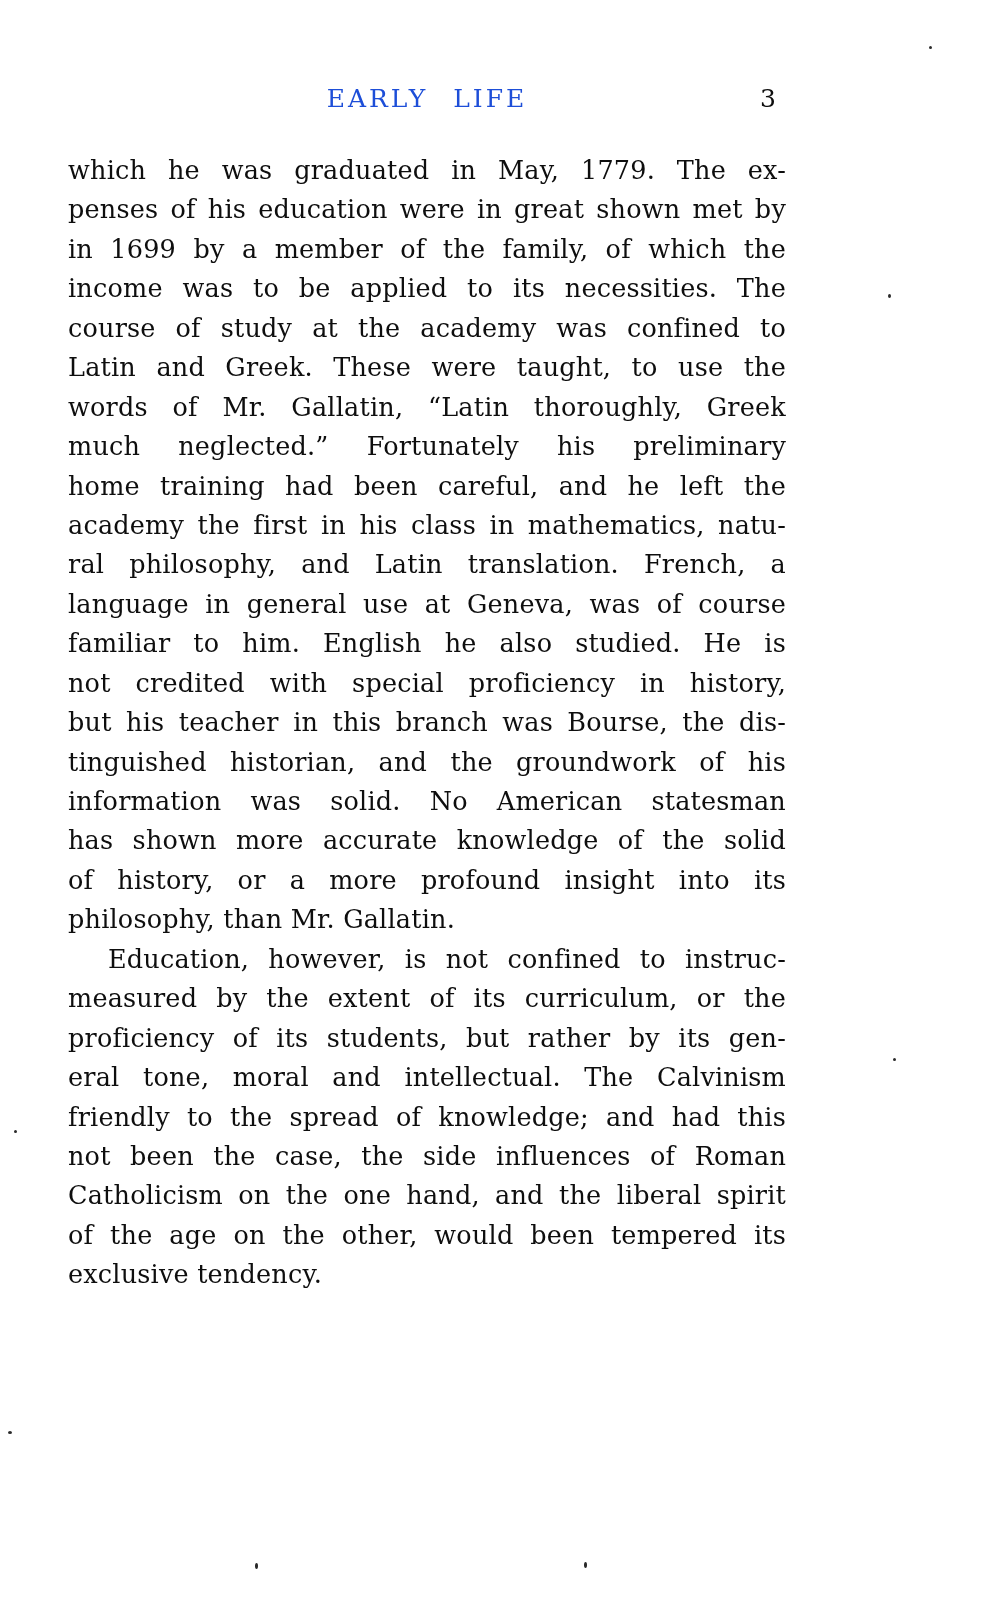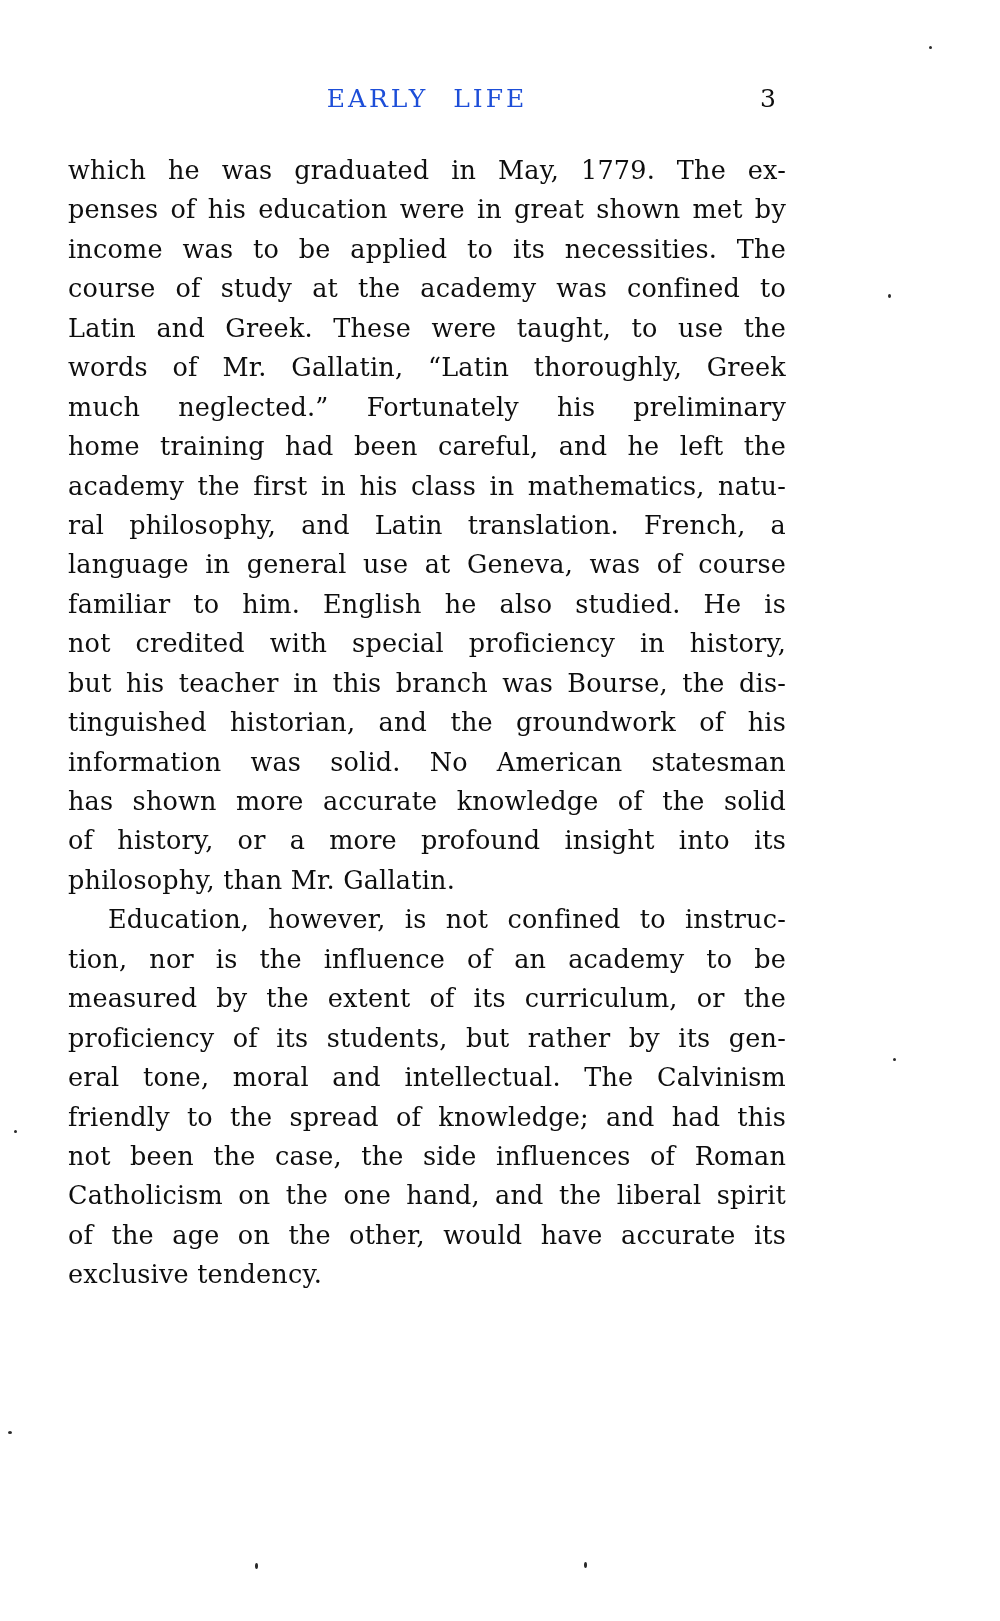--- a/index.html
+++ b/index.html
@@ -39,47 +39,47 @@
 
   <div class="running-header">
     <div class="header-title">EARLY LIFE</div>
     <div class="page-number">3</div>
   </div>
 
   <div class="body-block">
 
     <div class="line">which he was graduated in May, 1779.  The ex-</div>
     <div class="line">penses of his education were in great shown met by</div>
+    <div class="line">in 1699 by a member of the family, of which the</div>
     <div class="line">income was to be applied to its necessities.  The</div>
     <div class="line">course of study at the academy was confined to</div>
     <div class="line">Latin and Greek.  These were taught, to use the</div>
     <div class="line">words of Mr. Gallatin, “Latin thoroughly, Greek</div>
     <div class="line">much neglected.”  Fortunately his preliminary</div>
     <div class="line">home training had been careful, and he left the</div>
     <div class="line">academy the first in his class in mathematics, natu-</div>
     <div class="line">ral philosophy, and Latin translation.  French, a</div>
     <div class="line">language in general use at Geneva, was of course</div>
     <div class="line">familiar to him.  English he also studied.  He is</div>
     <div class="line">not credited with special proficiency in history,</div>
     <div class="line">but his teacher in this branch was Bourse, the dis-</div>
     <div class="line">tinguished historian, and the groundwork of his</div>
     <div class="line">information was solid.  No American statesman</div>
     <div class="line">has shown more accurate knowledge of the solid</div>
     <div class="line">of history, or a more profound insight into its</div>
     <div class="line lastline">philosophy, than Mr. Gallatin.</div>
 
     <div class="line indent">Education, however, is not confined to instruc-</div>
-    <div class="line">tion, nor is the influence of an academy to be</div>
     <div class="line">measured by the extent of its curriculum, or the</div>
     <div class="line">proficiency of its students, but rather by its gen-</div>
     <div class="line">eral tone, moral and intellectual.  The Calvinism</div>
     <div class="line">friendly to the spread of knowledge; and had this</div>
     <div class="line">not been the case, the side influences of Roman</div>
     <div class="line">Catholicism on the one hand, and the liberal spirit</div>
-    <div class="line">of the age on the other, would have accurate its</div>
+    <div class="line">of the age on the other, would been tempered its</div>
     <div class="line lastline">exclusive tendency.</div>
   </div>
 
   <div class="speck s1"></div>
   <div class="speck s2"></div>
   <div class="speck s3"></div>
   <div class="speck s4"></div>
   <div class="speck s5"></div>
   <div class="speck s6"></div>
   <div class="speck s7"></div>

